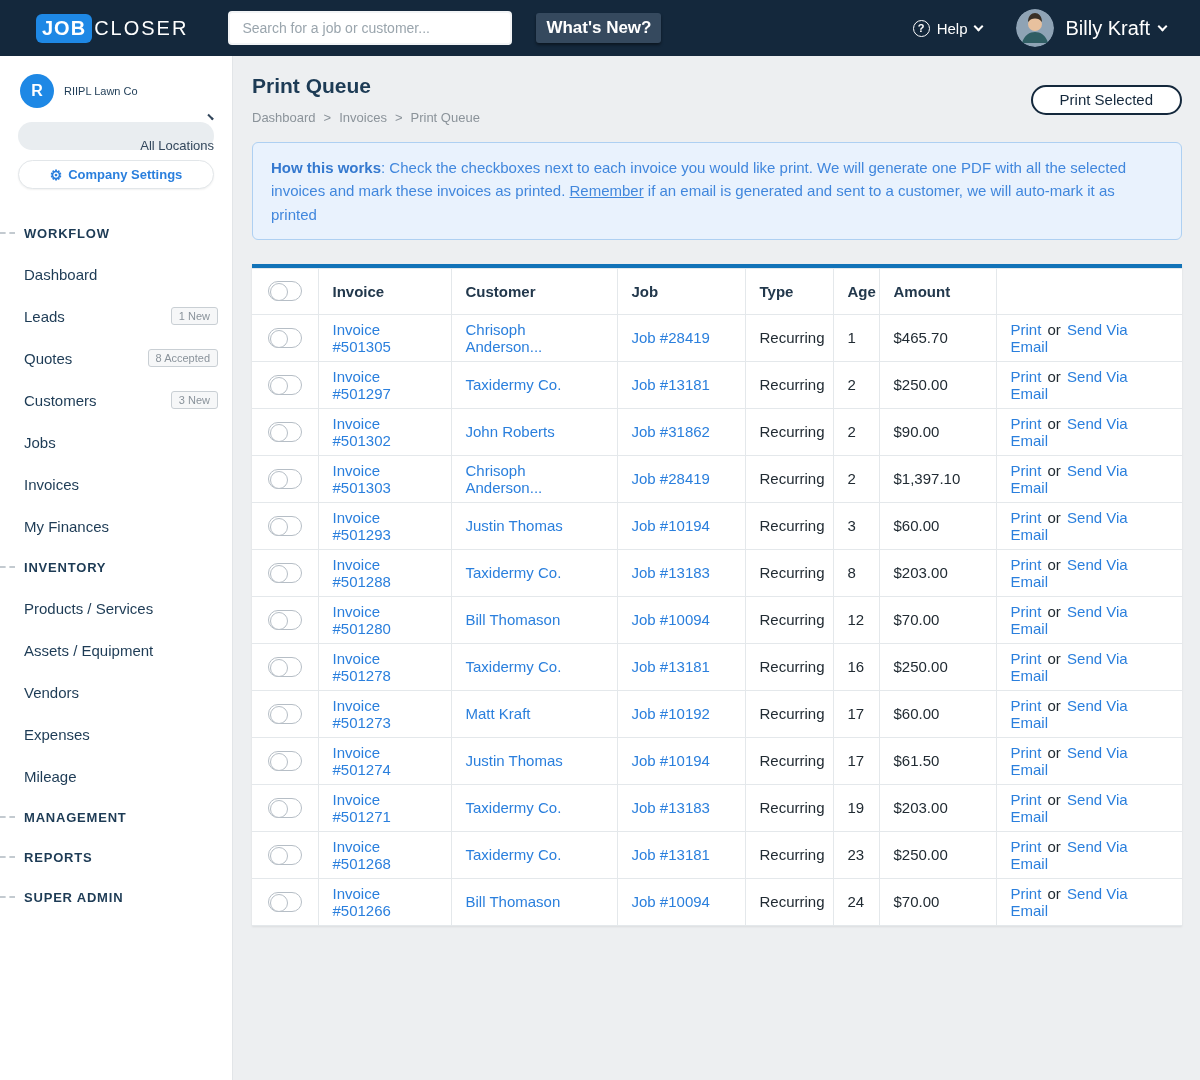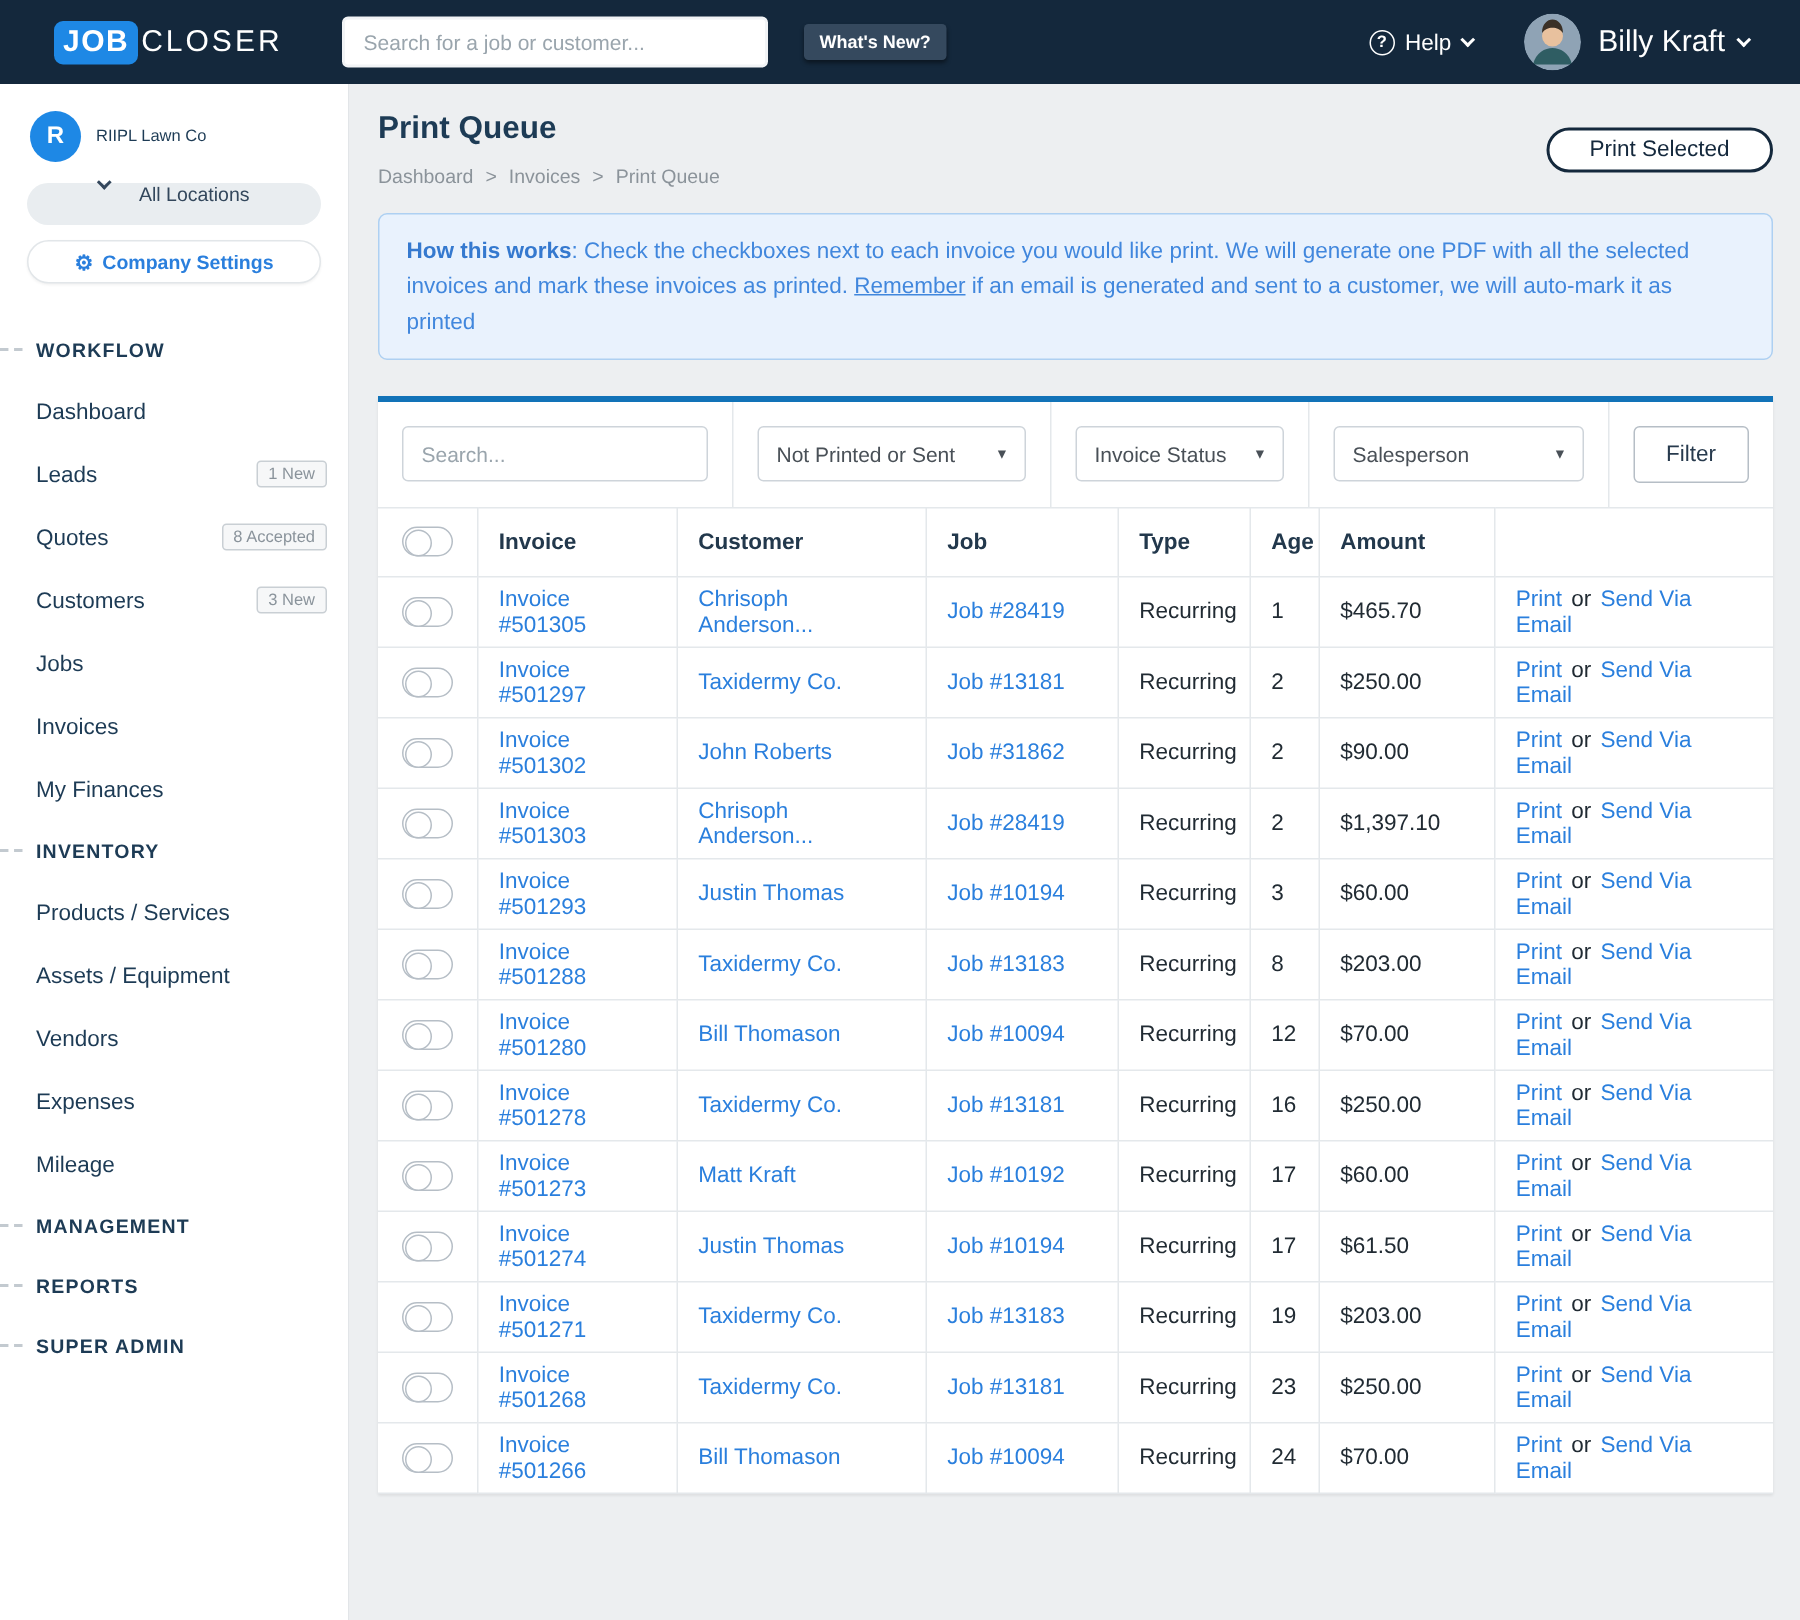--- a/index.html
+++ b/index.html
@@ -6,38 +6,38 @@
   html, body { width: 1200px; height: 1080px; overflow: hidden; }
   body { font-family: "Liberation Sans", sans-serif; background: #edeff1; }
 
   
   .navbar { height: 56px; background: #14283c; display: flex; align-items: center; padding: 0 34px 0 36px; }
   .logo { display: flex; align-items: center; cursor: pointer; }
   .logo-job { background: #1e88e5; color: #fff; font-weight: 800; font-size: 20px; letter-spacing: 1px; padding: 3px 6px; border-radius: 6px; }
   .logo-closer { color: #fff; font-weight: 300; font-size: 20px; letter-spacing: 2px; margin-left: 2px; }
   .nav-search { margin-left: 40px; width: 284px; height: 34px; border-radius: 4px; border: 2px solid #f2f4f6; background: #fff; padding: 0 12px; font-size: 14px; color: #33475c; font-family: inherit; }
   .nav-search::placeholder { color: #9aa5ad; }
-  .whats-new { margin-left: 24px; background: #35495e; color: #fff; border: none; font-weight: 700; font-size: 12px; padding: 5px 10px; border-radius: 3px; box-shadow: 0 2px 3px rgba(0,0,0,0.45); cursor: pointer; font-family: inherit; }
+  .whats-new { margin-left: 24px; background: #35495e; color: #fff; border: none; font-weight: 700; font-size: 17px; padding: 5px 10px; border-radius: 3px; box-shadow: 0 2px 3px rgba(0,0,0,0.45); cursor: pointer; font-family: inherit; }
   .nav-spacer { flex: 1; }
   .nav-help { display: flex; align-items: center; gap: 7px; color: #fff; font-size: 15px; cursor: pointer; margin-right: 34px; }
   .help-circle { width: 17px; height: 17px; border: 1.5px solid #fff; border-radius: 50%; font-size: 11px; display: inline-flex; align-items: center; justify-content: center; font-weight: 700; }
   .chev { display: inline-block; width: 7px; height: 7px; border-right: 2px solid #fff; border-bottom: 2px solid #fff; transform: rotate(45deg); margin-top: -4px; }
   .chev-dark { border-color: #33475c; }
   .avatar { width: 38px; height: 38px; border-radius: 50%; overflow: hidden; display: inline-block; cursor: pointer; flex: none; }
   .nav-user { display: flex; align-items: center; gap: 9px; color: #fff; font-size: 20px; margin-left: 12px; cursor: pointer; }
 
   
   .body-row { display: flex; height: 1024px; }
 
   
   .sidebar { width: 233px; background: #fff; border-right: 1px solid #e2e5e8; padding-top: 18px; overflow: hidden; flex: none; }
   .company { display: flex; align-items: center; gap: 10px; padding: 0 20px; margin-bottom: 14px; cursor: pointer; }
   .company-circle { width: 34px; height: 34px; border-radius: 50%; background: #1e88e5; color: #fff; font-weight: 700; font-size: 16px; display: inline-flex; align-items: center; justify-content: center; flex: none; }
   .company-name { color: #1d3b55; font-size: 11px; font-weight: 400; }
-  .loc-pill { margin: 0 18px 10px 18px; height: 28px; background: #e9edf0; border-radius: 14px; display: flex; align-items: flex-start; justify-content: center; gap: 20px; font-size: 13px; color: #33475c; cursor: pointer; }
+  .loc-pill { margin: 0 18px 10px 18px; height: 28px; background: #e9edf0; border-radius: 14px; display: flex; align-items: flex-end; justify-content: center; gap: 20px; font-size: 13px; color: #33475c; cursor: pointer; flex-direction: column; }
   .settings-pill { margin: 0 18px 6px 18px; height: 29px; background: #fff; border: 1px solid #e2e6e9; border-radius: 15px; display: flex; align-items: center; justify-content: center; gap: 6px; font-size: 13px; font-weight: 600; color: #2a7fdd; cursor: pointer; box-shadow: 0 1px 2px rgba(0,0,0,0.06); }
   .gear { font-size: 14px; line-height: 1; color: #2a7fdd; }
   .side-sections { margin-top: 24px; }
   .side-section { height: 40px; display: flex; align-items: center; cursor: pointer; }
   .dash { width: 15px; border-top: 2px dashed #c3cad0; margin-right: 9px; flex: none; }
   .side-section-label { font-size: 13px; font-weight: 700; letter-spacing: 0.8px; color: #1d3b55; }
   .side-item { height: 42px; display: flex; align-items: center; padding: 0 14px 0 24px; font-size: 15px; color: #1d3b55; cursor: pointer; }
   .side-badge { margin-left: auto; font-size: 11px; color: #8a939b; border: 1px solid #c9cfd4; background: #f6f7f8; border-radius: 3px; padding: 2px 7px; white-space: nowrap; }
 
   
@@ -211,43 +211,20 @@
         </div>
         <button class="print-selected">Print Selected</button>
       </div>
 
       <div class="info-box">
         <strong>How this works</strong><span>: Check the checkboxes next to each invoice you would like print. We will generate one PDF with all the selected invoices and mark these invoices as printed. </span><span class="underline">Remember</span><span> if an email is generated and sent to a customer, we will auto-mark it as printed</span>
       </div>
 
       <div class="card">
 
-        <div class="filter-row">
-          <div class="fcell fcell-search">
-            <input type="text" class="table-search" placeholder="Search..." style="">
-          </div>
-          <div class="fcell fcell-printed">
-            <div class="select sel-printed">
-              <span>Not Printed or Sent</span>
-            </div>
-          </div>
-          <div class="fcell fcell-status">
-            <div class="select sel-status">
-              <span>Invoice Status</span>
-            </div>
-          </div>
-          <div class="fcell fcell-sales">
-            <div class="select sel-sales">
-              <span>Salesperson</span>
-            </div>
-          </div>
-          <div class="fcell fcell-last">
-            <button class="filter-btn">Filter</button>
-          </div>
-        </div>
 
         <table class="inv-table">
           <colgroup>
             <col style="width:66px">
               <col style="width:133px">
               <col style="width:166px">
               <col style="width:128px">
             <col style="width:88px">
               <col style="width:46px">
               <col style="width:117px">

